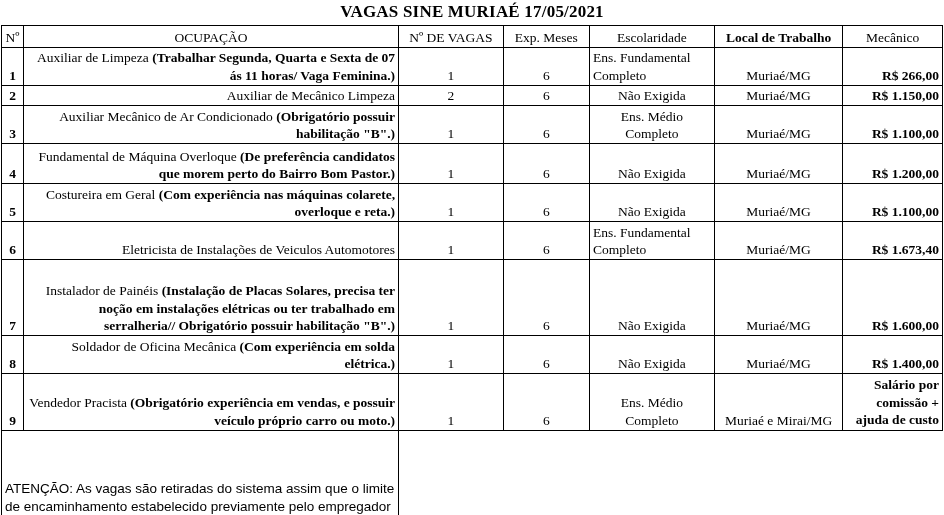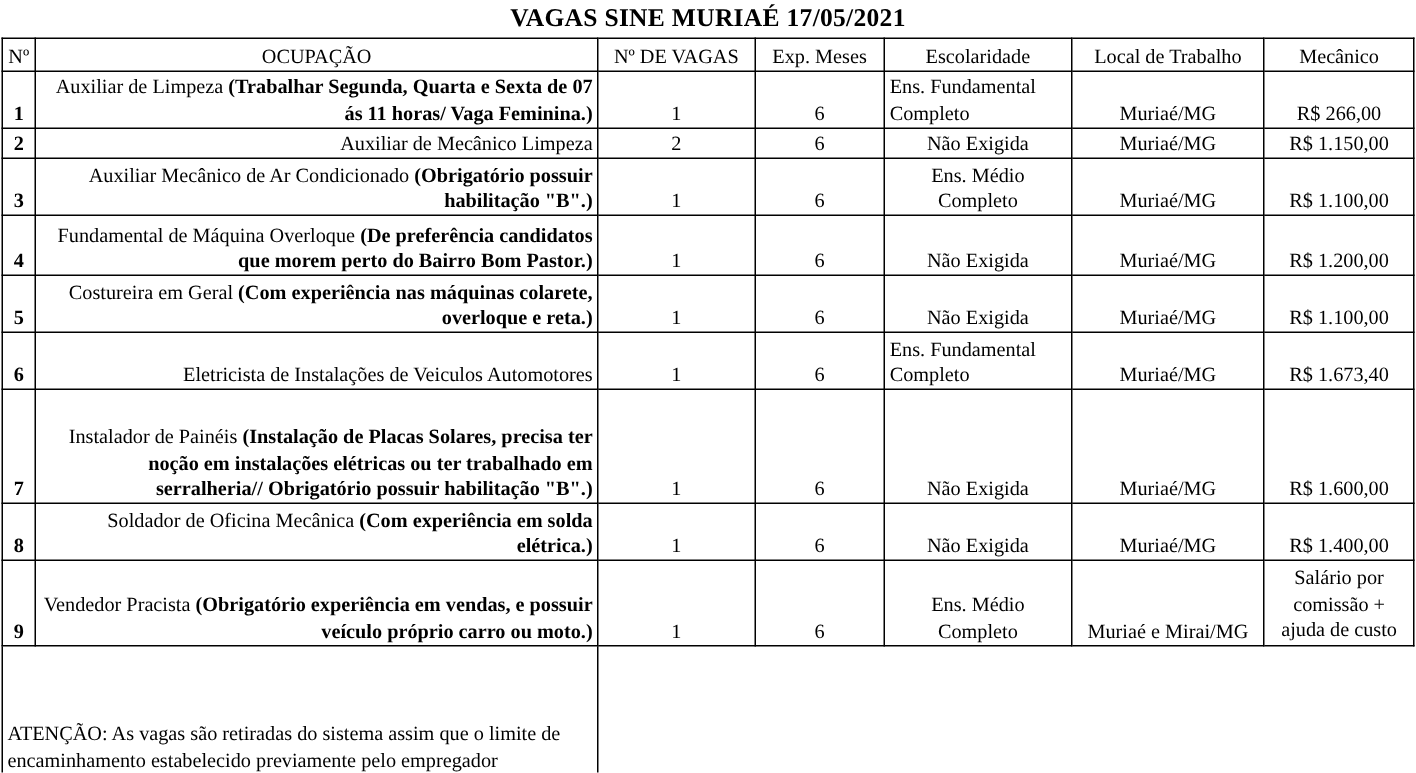--- a/index.html
+++ b/index.html
@@ -46,63 +46,63 @@
     font-weight: normal;
     font-size: 13.5px;
     padding: 2px 2px;
     height: 19px;
   }
   th.c-num { width: 22px; }
   th.c-ocup { width: 373px; }
   th.c-vagas { width: 104px; }
   th.c-exp { width: 86px; }
   th.c-esc { width: 124px; }
-  th.c-local { width: 128px; }
+  th.c-local { width: 128px; font-weight: bold; }
   th.c-sal { width: 99px; }
 
   td.num {
     text-align: center;
     font-weight: bold;
     font-size: 14px;
     vertical-align: bottom;
   }
   td.ocup {
     text-align: right;
     vertical-align: top;
     padding-top: 2px;
   }
   td.ocup .lead { font-weight: normal; }
   td.ocup .bold { font-weight: bold; }
   td.center {
     text-align: center;
     vertical-align: bottom;
   }
   td.sal {
-    text-align: center;
-    vertical-align: bottom;
-    font-weight: normal;
+    text-align: right;
+    vertical-align: bottom;
+    font-weight: bold;
   }
   td.sal.multi {
     vertical-align: top;
     line-height: 1.3;
     padding-top: 2px;
   }
   td.esc-two {
     text-align: left;
     vertical-align: top;
     line-height: 1.3;
     padding-top: 2px;
   }
   .note-row td {
     border: 1px solid #000000;
     border-top: 1px solid #000000;
     padding: 3px 4px 2px 4px;
   }
   .note-text {
-    font-family: Liberation Serif, serif;
+    font-family: Liberation Sans, sans-serif;
     font-size: 15.5px;
     line-height: 1.62;
     font-weight: 400;
     text-align: left;
   }
   .blank { border: none !important; }
 </style>
 </head>
 <body>
 

